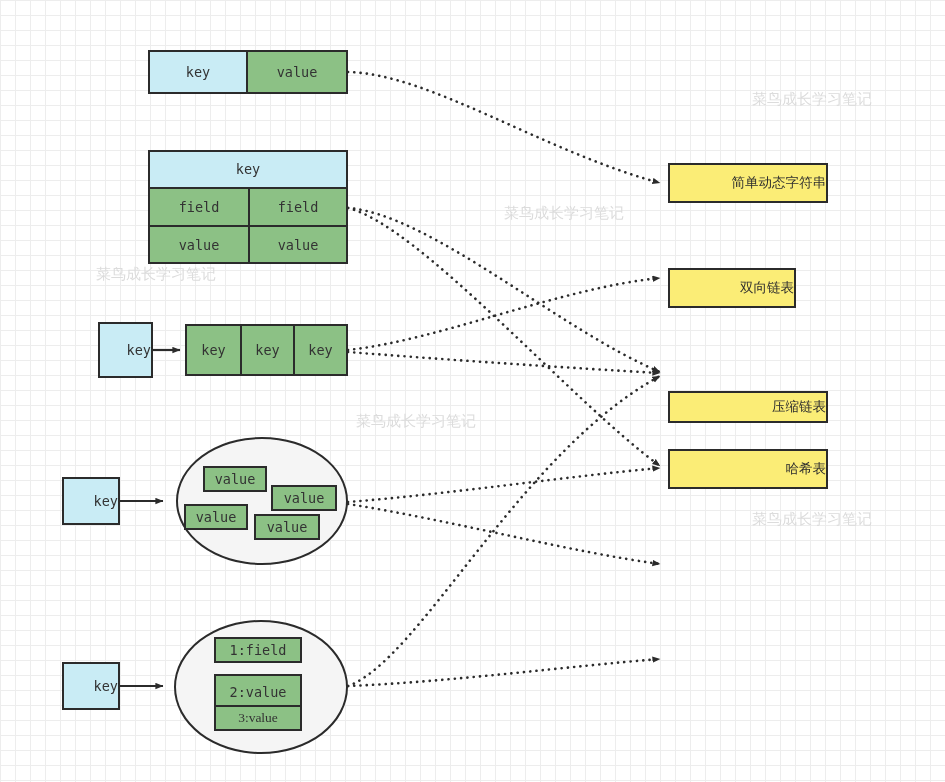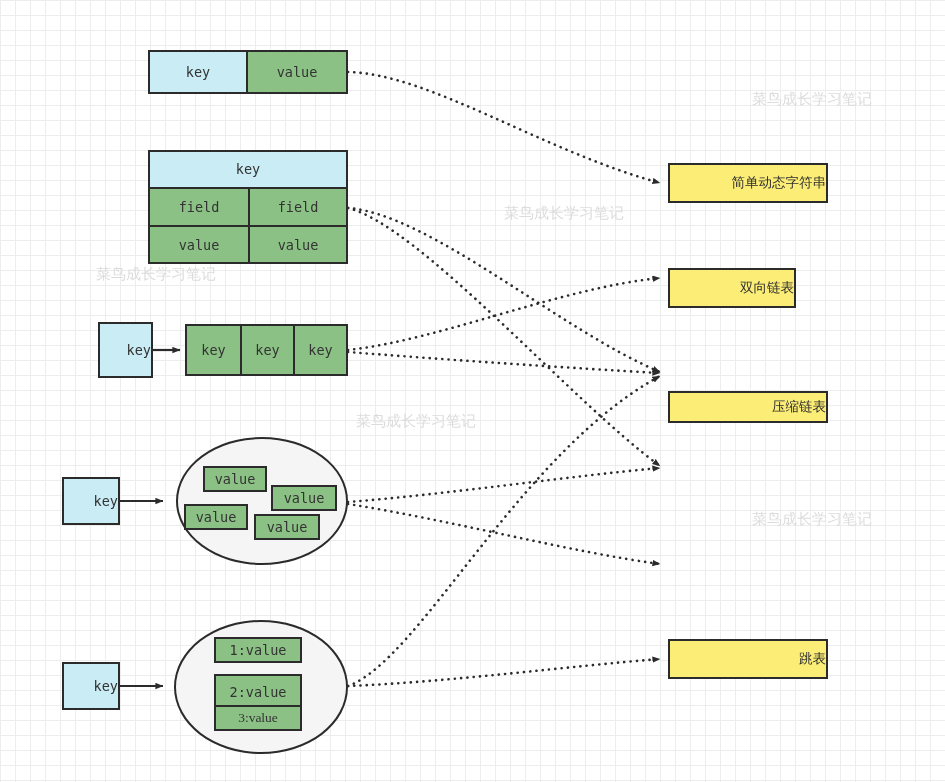--- a/index.html
+++ b/index.html
@@ -201,40 +201,40 @@
   </div>
   <div class="chip" style="left:254px; top:514px; width:66px; height:26px;">
     <span>value</span>
   </div>
 
   <div class="node blue" style="left:62px; top:662px; width:58px; height:48px;">
     <span>key</span>
   </div>
   <div class="ellipse" style="left:174px; top:620px; width:174px; height:134px;"></div>
   <div class="chip" style="left:214px; top:637px; width:88px; height:26px;">
-    <span>1:value</span>
+    <span>1:field</span>
   </div>
   <div class="chip" style="left:214px; top:674px; width:88px; height:36px;">
     <span>2:value</span>
   </div>
   <div class="chip" style="left:214px; top:705px; width:88px; height:26px;font-family:Liberation Serif, serif;">
     <span>3:value</span>
   </div>
 
   <div class="node yellow cn" style="left:668px; top:163px; width:160px; height:40px;">
     <span>简单动态字符串</span>
   </div>
   <div class="node yellow cn" style="left:668px; top:268px; width:128px; height:40px;">
     <span>双向链表</span>
   </div>
   <div class="node yellow cn" style="left:668px; top:353px; width:160px; height:32px;margin-top:38px;">
     <span>压缩链表</span>
   </div>
-  <div class="node yellow cn" style="left:668px; top:639px; width:160px; height:40px;">
-    <span>跳表</span>
+  <div class="node yellow cn" style="left:668px; top:449px; width:160px; height:40px;">
+    <span>哈希表</span>
   </div>
 
   <div class="watermark" style="left:752px; top:90px;">菜鸟成长学习笔记</div>
   <div class="watermark" style="left:504px; top:204px;">菜鸟成长学习笔记</div>
   <div class="watermark" style="left:96px; top:265px;">菜鸟成长学习笔记</div>
   <div class="watermark" style="left:356px; top:412px;">菜鸟成长学习笔记</div>
   <div class="watermark" style="left:752px; top:510px;">菜鸟成长学习笔记</div>
 
 </div>
 

